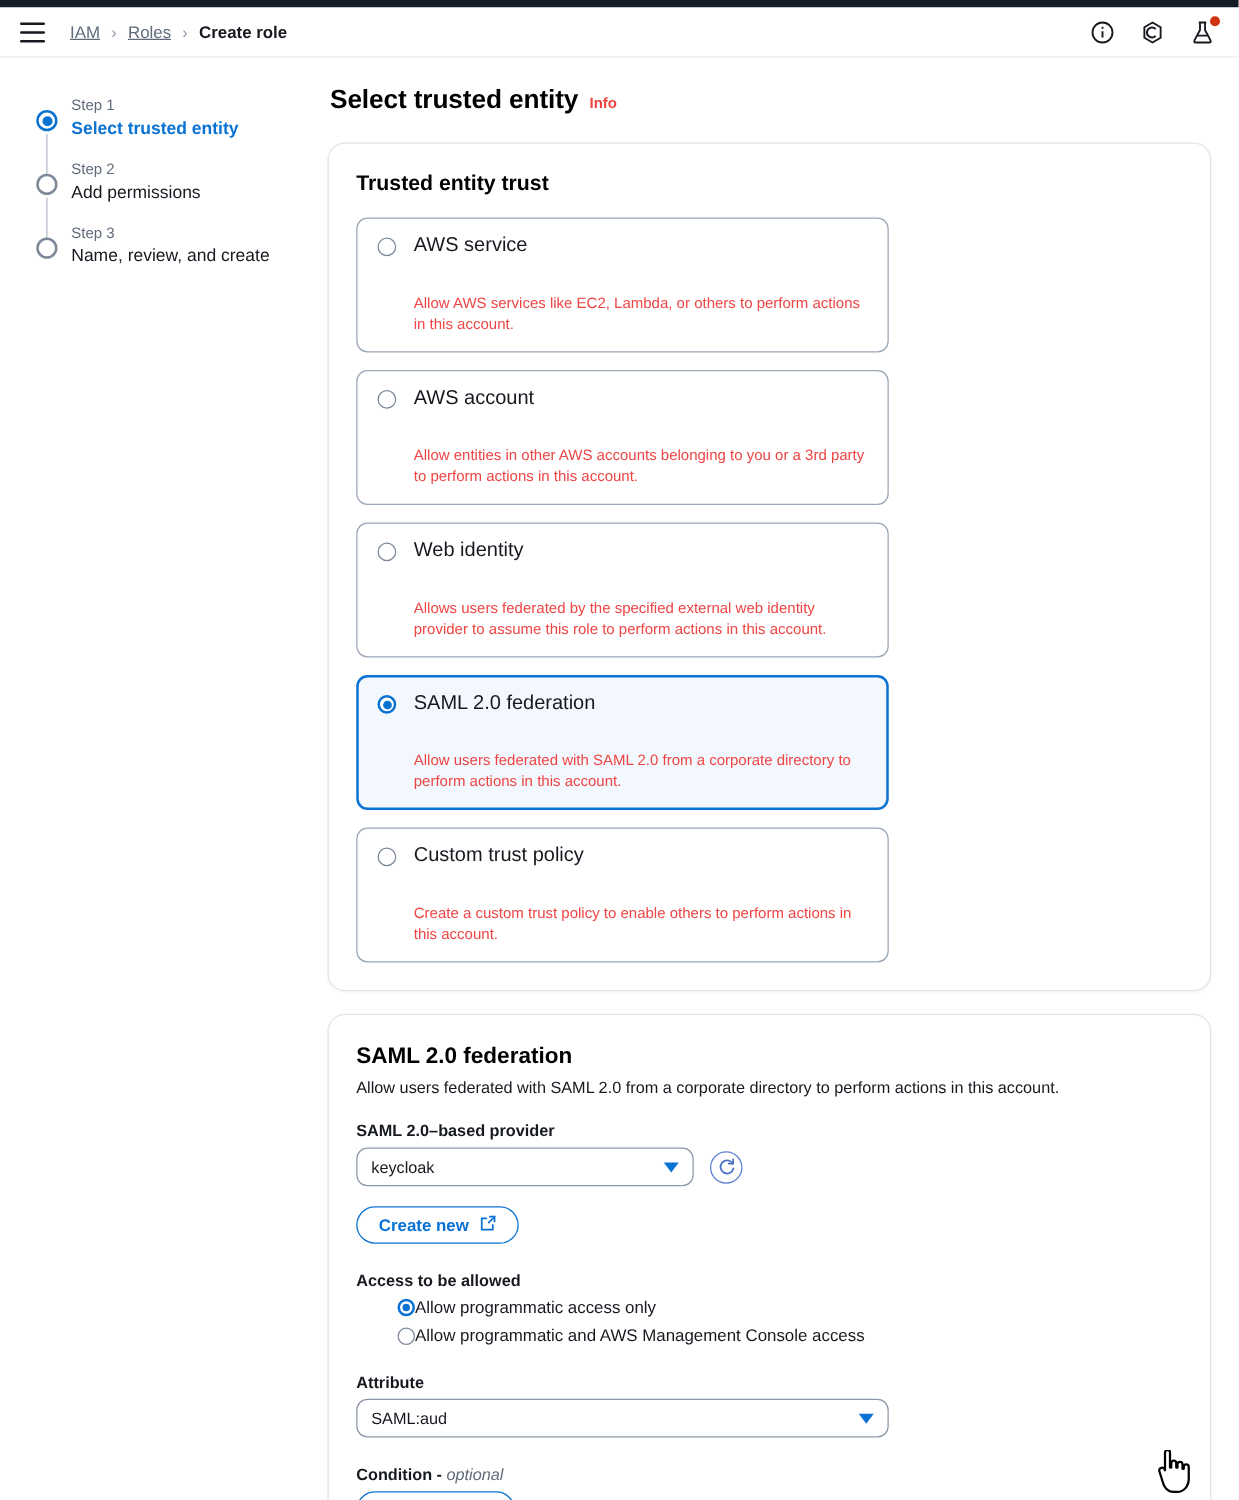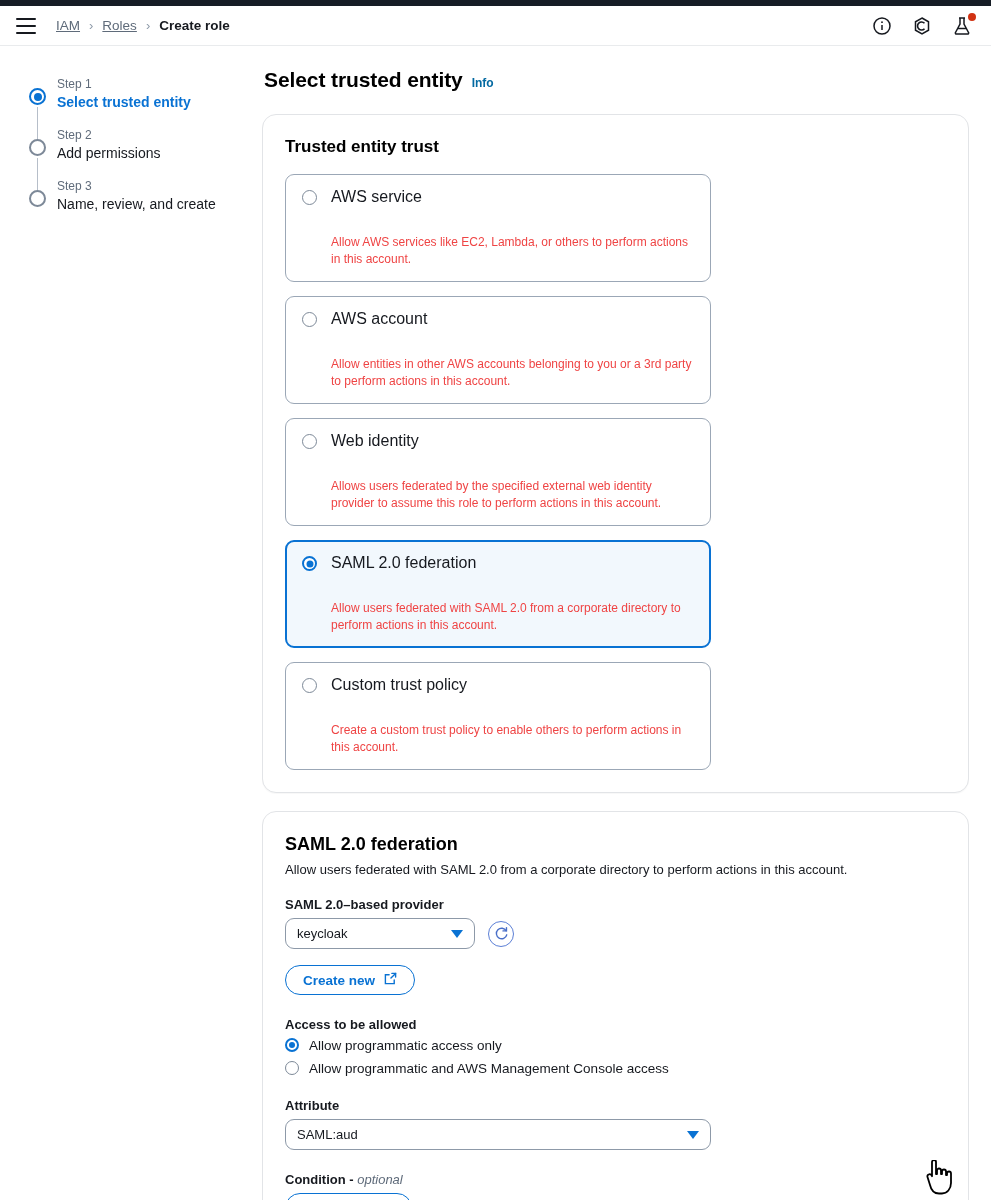--- a/index.html
+++ b/index.html
@@ -70,21 +70,21 @@
     background: #b6bec9;
   }
   .step-num { font-size: 12px; color: #5f6b7a; line-height: 16px; margin-bottom: 1px; }
   .step-label { font-size: 14px; color: #16191f; line-height: 19px; }
   .step.active .step-label { color: #0972d3; font-weight: bold; }
 
   
   .main { flex: 1; padding-right: 22px; }
   .page-title-row { display: flex; align-items: baseline; gap: 9px; margin-bottom: 22px; margin-left: 2px; }
   .page-title { font-size: 21px; font-weight: bold; color: #000000; letter-spacing: -0.1px; }
-  .info-link { font-size: 12px; color: #0369a1; text-decoration: none; cursor: pointer; font-weight: bold; }
+  .info-link { font-size: 12px; color: #ef4444; text-decoration: none; cursor: pointer; font-weight: bold; }
 
   .card {
     background: #ffffff;
     border: 1px solid #e2e4e7;
     border-radius: 14px;
     padding: 22px 20px 22px 22px;
     margin-bottom: 18px;
     box-shadow: 0 1px 1px rgba(0,0,0,0.03);
   }
   .card-title { font-size: 17px; font-weight: bold; color: #000000; margin-bottom: 17px; }
@@ -131,21 +131,21 @@
     position: relative;
     border: 1px solid #8d99a8;
     border-radius: 9px;
     height: 31px;
     display: flex; align-items: center;
     padding: 0 32px 0 11px;
     font-size: 13px; color: #16191f;
     background: #ffffff;
     cursor: pointer;
   }
-  .select.provider { width: 190px; }
+  .select.provider { width: 270px; }
   .select.attribute { width: 426px; }
   .caret {
     position: absolute; right: 11px; top: 50%;
     transform: translateY(-50%);
     width: 0; height: 0;
     border-left: 6px solid transparent;
     border-right: 6px solid transparent;
     border-top: 8px solid #0972d3;
   }
   .refresh-btn {
@@ -160,21 +160,21 @@
     display: inline-flex; align-items: center; gap: 9px;
     border: 1.6px solid #0972d3;
     border-radius: 17px;
     height: 30px;
     padding: 0 17px;
     font-size: 13.5px; font-weight: bold;
     color: #0972d3; background: #ffffff;
     cursor: pointer;
   }
 
-  .radio-line { display: flex; align-items: flex-start; gap: 10px; margin-bottom: 8px; cursor: pointer; }
+  .radio-line { display: flex; align-items: center; gap: 0; margin-bottom: 8px; cursor: pointer; margin-left: 33px; }
   .radio-sm {
     width: 14px; height: 14px; border-radius: 50%;
     border: 1.6px solid #7d8998; background: #ffffff;
     flex-shrink: 0; position: relative;
   }
   .radio-sm.on { border: 2px solid #0972d3; }
   .radio-sm.on::after {
     content: ""; position: absolute; left: 50%; top: 50%;
     transform: translate(-50%,-50%);
     width: 6px; height: 6px; border-radius: 50%; background: #0972d3;

